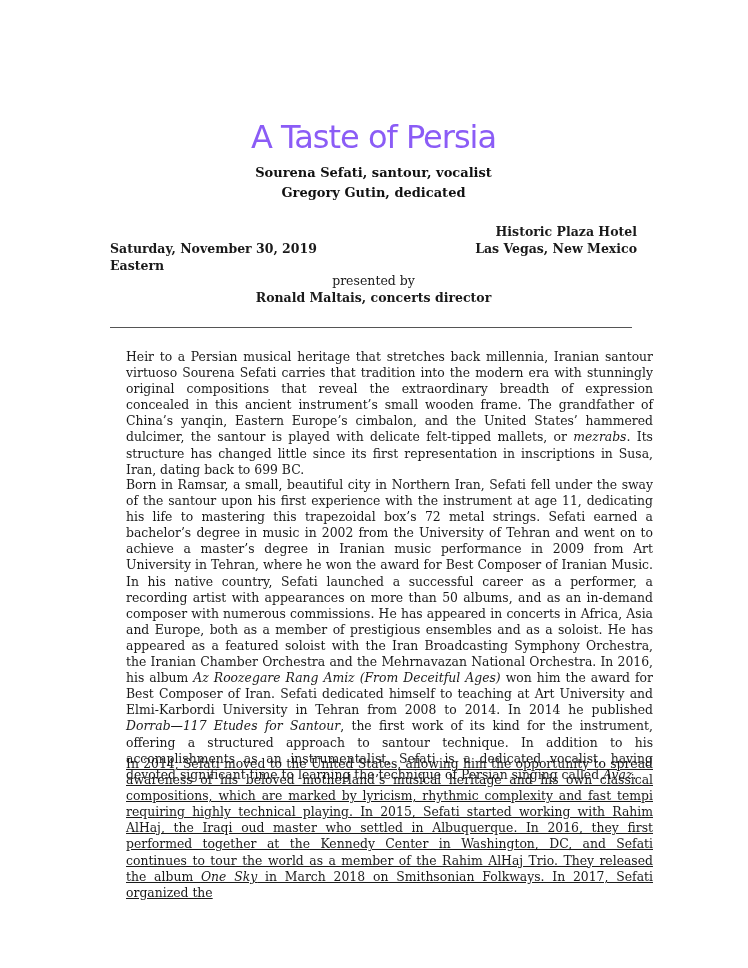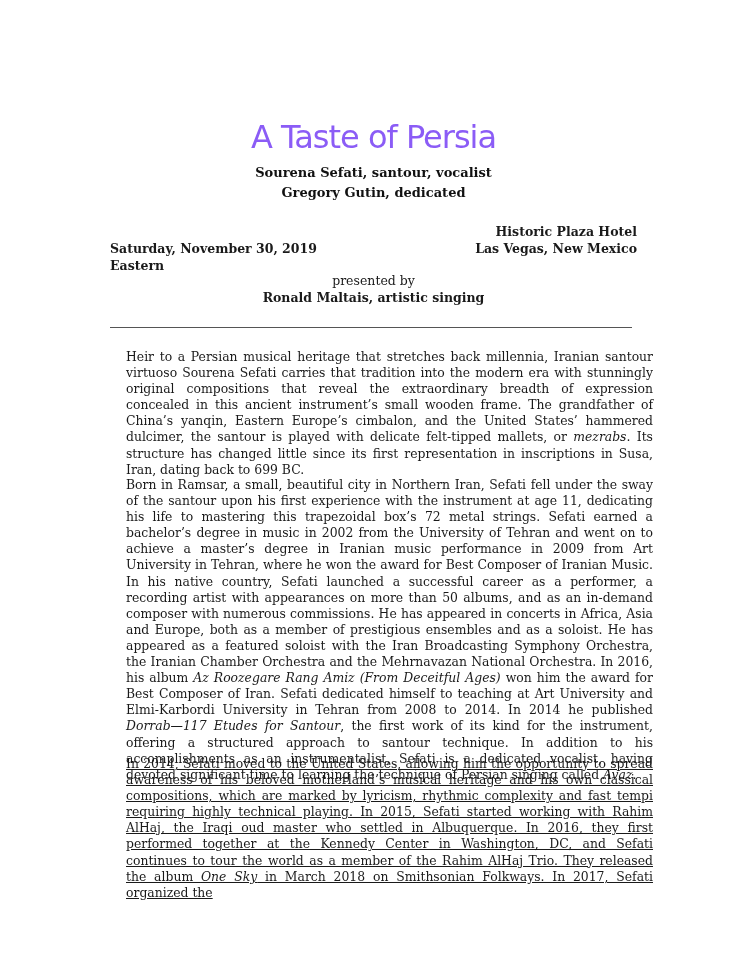--- a/index.html
+++ b/index.html
@@ -35,21 +35,21 @@
       <div>Eastern</div>
     </div>
     <div class="meta-right">
       <div>Historic Plaza Hotel</div>
       <div>Las Vegas, New Mexico</div>
     </div>
   </div>
 
   <div class="presenter">
     <div>presented by</div>
-    <div class="bold">Ronald Maltais, artistic singing</div>
+    <div class="bold">Ronald Maltais, concerts director</div>
   </div>
 
   <div class="rule"></div>
 
   <p class="para p1"><span>Heir to a Persian musical heritage that stretches back millennia, Iranian santour virtuoso Sourena Sefati carries that tradition into the modern era with stunningly original compositions that reveal the extraordinary breadth of expression concealed in this ancient instrument’s small wooden frame. The grandfather of China’s yanqin, Eastern Europe’s cimbalon, and the United States’ hammered dulcimer, the santour is played with delicate felt-tipped mallets, or </span><em>mezrabs</em><span>. Its structure has changed little since its first representation in inscriptions in Susa, Iran, dating back to 699 BC.</span></p>
 
   <p class="para p2"><span>Born in Ramsar, a small, beautiful city in Northern Iran, Sefati fell under the sway of the santour upon his first experience with the instrument at age 11, dedicating his life to mastering this trapezoidal box’s 72 metal strings. Sefati earned a bachelor’s degree in music in 2002 from the University of Tehran and went on to achieve a master’s degree in Iranian music performance in 2009 from Art University in Tehran, where he won the award for Best Composer of Iranian Music. In his native country, Sefati launched a successful career as a performer, a recording artist with appearances on more than 50 albums, and as an in-demand composer with numerous commissions. He has appeared in concerts in Africa, Asia and Europe, both as a member of prestigious ensembles and as a soloist. He has appeared as a featured soloist with the Iran Broadcasting Symphony Orchestra, the Iranian Chamber Orchestra and the Mehrnavazan National Orchestra. In 2016, his album </span><em>Az Roozegare Rang Amiz (From Deceitful Ages)</em><span> won him the award for Best Composer of Iran. Sefati dedicated himself to teaching at Art University and Elmi-Karbordi University in Tehran from 2008 to 2014. In 2014 he published </span><em>Dorrab—117 Etudes for Santour</em><span>, the first work of its kind for the instrument, offering a structured approach to santour technique. In addition to his accomplishments as an instrumentalist, Sefati is a dedicated vocalist, having devoted significant time to learning the technique of Persian singing called </span><em>Avaz</em><span>.</span></p>
 
   <p class="para p3"><span>In 2014, Sefati moved to the United States, allowing him the opportunity to spread awareness of his beloved motherland’s musical heritage and his own classical compositions, which are marked by lyricism, rhythmic complexity and fast tempi requiring highly technical playing. In 2015, Sefati started working with Rahim AlHaj, the Iraqi oud master who settled in Albuquerque. In 2016, they first performed together at the Kennedy Center in Washington, DC, and Sefati continues to tour the world as a member of the Rahim AlHaj Trio. They released the album </span><em>One Sky</em><span> in March 2018 on Smithsonian Folkways. In 2017, Sefati organized the</span></p>
 </div>

